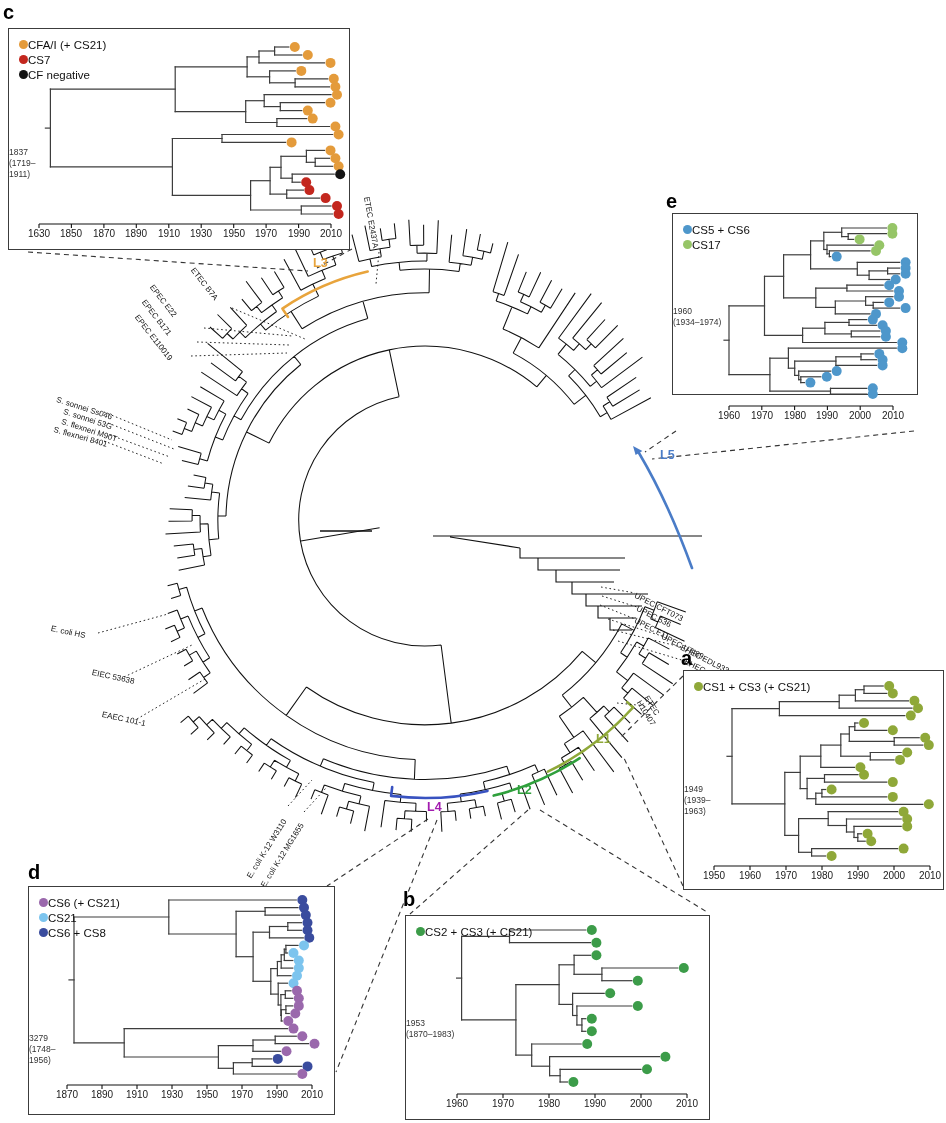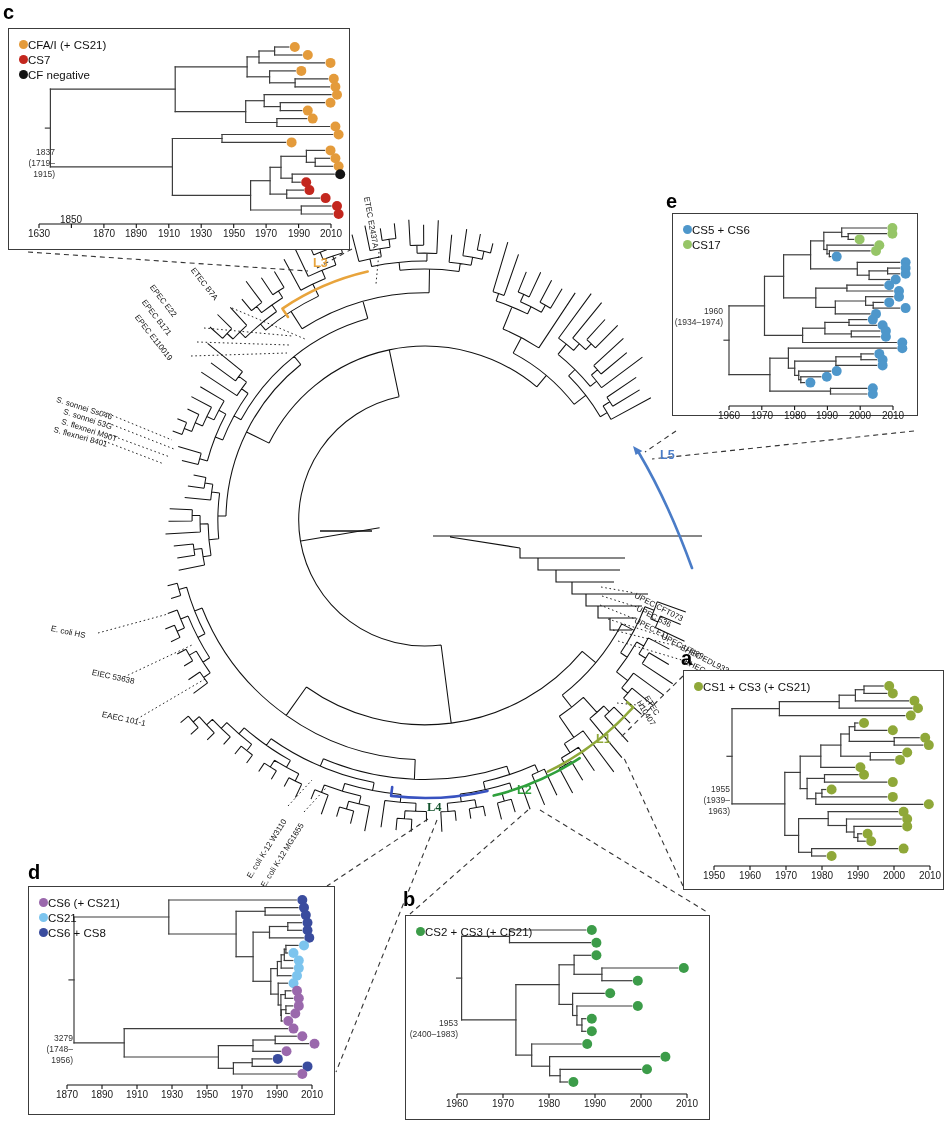--- a/index.html
+++ b/index.html
@@ -6,21 +6,21 @@
   .fig{position:relative;width:946px;height:1123px;background:#fff;overflow:hidden;
        font-family:"Liberation Sans","DejaVu Sans",sans-serif;color:#111;}
   #main-svg{position:absolute;left:0;top:0;}
   .panel{position:absolute;background:#fff;border:1.3px solid #3c3c3c;box-sizing:border-box;}
   .panel svg{position:absolute;left:0;top:0;}
   .plabel{position:absolute;font-weight:bold;font-size:20px;color:#000;}
   .leg{position:absolute;left:10px;top:8px;}
   .leg .row{display:flex;align-items:center;height:15px;}
   .dot{width:9px;height:9px;border-radius:50%;flex:none;}
   .leglab{font-size:11.5px;white-space:nowrap;}
-  .nodelab{position:absolute;font-size:8.5px;color:#333;text-align:right;line-height:1.3;}
+  .nodelab{position:absolute;font-size:8.5px;color:#333;line-height:1.3;}
   .tick{position:absolute;transform:translateX(-50%);font-size:10px;color:#1a1a1a;}
   .strain{position:absolute;font-size:8px;color:#111;white-space:nowrap;transform-origin:0 0;}
   .strain.wrap{white-space:normal;width:36px;line-height:1.15;}
   .lin{position:absolute;font-weight:bold;font-size:12.5px;}
 </style>
 </head>
 <body>
 
 <div class="fig">
 
@@ -103,21 +103,21 @@
   <span class="strain" style="left:637px;top:616px;transform:rotate(27deg)">UPEC F11</span>
   <span class="strain" style="left:664px;top:632px;transform:rotate(27deg)">UPEC UTI89</span>
   <span class="strain" style="left:683px;top:643px;transform:rotate(27deg)">EHEC EDL933</span>
   <span class="strain" style="left:687px;top:657px;transform:rotate(27deg)">EHEC Sakai</span>
   <span class="strain wrap" style="left:650px;top:694px;transform:rotate(58deg)">ETEC H10407</span>
 
   <div class="lin" style="left: 313px; top: 256px; color: rgb(232, 164, 60);">L3</div>
   <div class="lin" style="left: 660px; top: 448px; color: rgb(74, 124, 199);">L5</div>
   <div class="lin" style="left: 596px; top: 732px; color: rgb(143, 168, 57);">L1</div>
   <div class="lin" style="left: 517px; top: 783px; color: rgb(47, 160, 60);">L2</div>
-  <div class="lin" style="left: 427px; top: 800px; color: #14532d; font-family: Liberation Serif, serif;">L4</div>
+  <div class="lin" style="left: 427px; top: 800px; color: #a21caf;">L4</div>
 
   <div class="plabel" style="left:3px;top:1px">c</div>
   <div class="plabel" style="left:666px;top:190px">e</div>
   <div class="plabel" style="left:681px;top:647px">a</div>
   <div class="plabel" style="left:28px;top:861px">d</div>
   <div class="plabel" style="left:403px;top:888px">b</div>
 
   <div class="panel" id="panel-c" style="left:8px;top:28px;width:342px;height:222px">
     <svg id="svg-c" width="340" height="220" viewBox="0 0 340 220">
         <g stroke="#3d3d3d" stroke-width="1.2" fill="none" stroke-linecap="square">
@@ -233,35 +233,35 @@
           <span class="dot" style="background: rgb(195, 39, 30);"></span>
           <span class="leglab">CS7</span>
         </div>
       <div class="row">
           <span class="dot" style="background: rgb(20, 20, 20);"></span>
           <span class="leglab">CF negative</span>
         </div>
     </div>
     <div class="nodelab" style="left:0;top:118px;width:46px">
       <div>1837</div>
-      <div>(1719–1915)</div>
+      <div>(1719–1911)</div>
     </div>
     <span class="tick" style="left:30px;top:199px">1630</span>
-    <span class="tick" style="left:62px;top:185px">1850</span>
+    <span class="tick" style="left:62px;top:199px">1850</span>
     <span class="tick" style="left:95px;top:199px">1870</span>
     <span class="tick" style="left:127px;top:199px">1890</span>
     <span class="tick" style="left:160px;top:199px">1910</span>
     <span class="tick" style="left:192px;top:199px">1930</span>
     <span class="tick" style="left:225px;top:199px">1950</span>
     <span class="tick" style="left:257px;top:199px">1970</span>
     <span class="tick" style="left:290px;top:199px">1990</span>
     <span class="tick" style="left:322px;top:199px">2010</span>
   </div>
 
-  <div class="panel" id="panel-e" style="left:672px;top:213px;width:246px;height:203px">
+  <div class="panel" id="panel-e" style="left:672px;top:213px;width:246px;height:182px">
     <svg id="svg-e" width="244" height="217" viewBox="0 0 244 217">
         <g stroke="#3d3d3d" stroke-width="1.2" fill="none" stroke-linecap="square">
           <path d="M175.2,19.7V25.4"></path>
           <path d="M175.2,19.7H213.4"></path>
           <path d="M175.2,25.4H180.6"></path>
           <path d="M168.7,14.0V22.6"></path>
           <path d="M168.7,14.0H213.4"></path>
           <path d="M168.7,22.6H175.2"></path>
           <path d="M156.4,36.9V42.6"></path>
           <path d="M156.4,36.9H197.0"></path>
@@ -521,21 +521,21 @@
           <path d="M246.0,195v4"></path>
         </g>
       </svg>
     <div class="leg">
       <div class="row">
           <span class="dot" style="background: rgb(143, 168, 57);"></span>
           <span class="leglab">CS1 + CS3 (+ CS21)</span>
         </div>
     </div>
     <div class="nodelab" style="left:0;top:113px;width:46px">
-      <div>1955</div>
+      <div>1949</div>
       <div>(1939–1963)</div>
     </div>
     <span class="tick" style="left:30px;top:199px">1950</span>
     <span class="tick" style="left:66px;top:199px">1960</span>
     <span class="tick" style="left:102px;top:199px">1970</span>
     <span class="tick" style="left:138px;top:199px">1980</span>
     <span class="tick" style="left:174px;top:199px">1990</span>
     <span class="tick" style="left:210px;top:199px">2000</span>
     <span class="tick" style="left:246px;top:199px">2010</span>
   </div>
@@ -747,21 +747,21 @@
         </g>
       </svg>
     <div class="leg">
       <div class="row">
           <span class="dot" style="background: rgb(60, 156, 73);"></span>
           <span class="leglab">CS2 + CS3 (+ CS21)</span>
         </div>
     </div>
     <div class="nodelab" style="left:0;top:102px;width:52px">
       <div>1953</div>
-      <div>(2400–1983)</div>
+      <div>(1870–1983)</div>
     </div>
     <span class="tick" style="left:51px;top:182px">1960</span>
     <span class="tick" style="left:97px;top:182px">1970</span>
     <span class="tick" style="left:143px;top:182px">1980</span>
     <span class="tick" style="left:189px;top:182px">1990</span>
     <span class="tick" style="left:235px;top:182px">2000</span>
     <span class="tick" style="left:281px;top:182px">2010</span>
   </div>
 
 </div>

